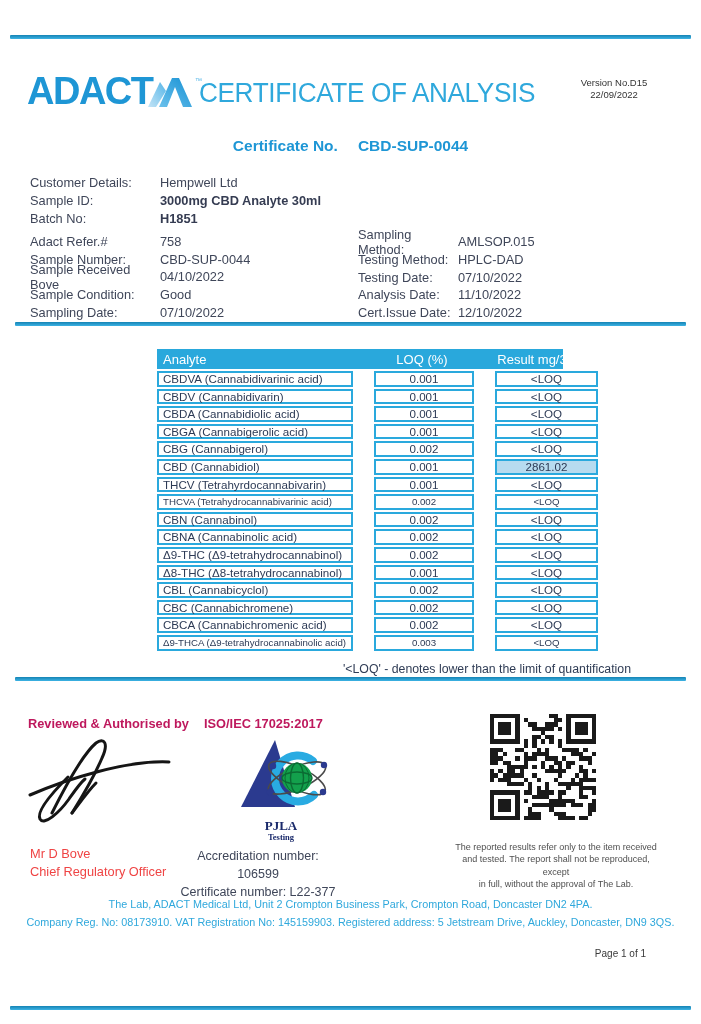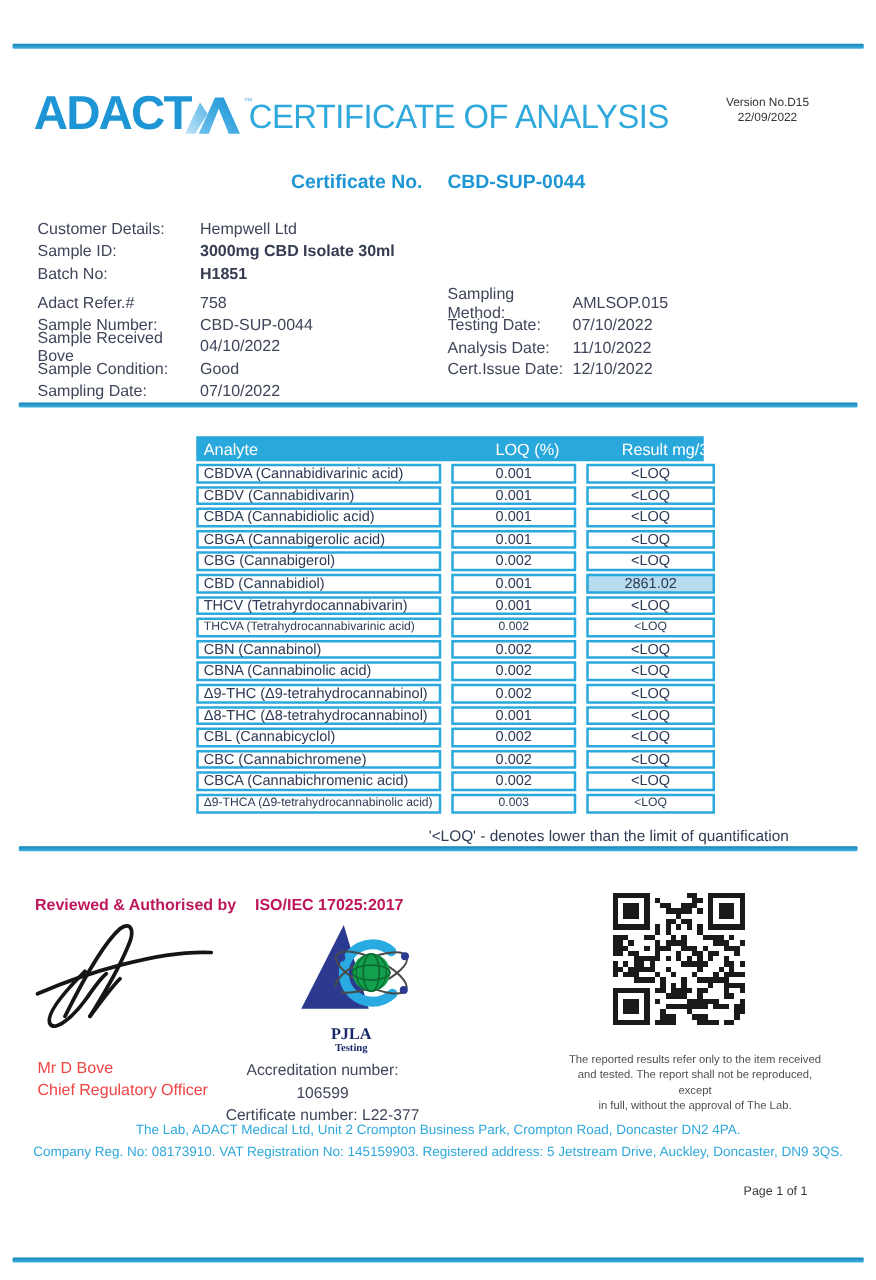--- a/index.html
+++ b/index.html
@@ -33,21 +33,21 @@
   .details-right .d-label{flex:0 0 100px;}
   .d-value.bold{font-weight:bold;color:#353c52;}
 
   
   .coa-table{left:157px;top:349px;width:406px;}
   .t-header{display:grid;grid-template-columns:196px 100px 103px;column-gap:19px;
             background:#29a8dc;height:20px;align-items:center;color:#fff;font-size:13px;}
   .t-header .h-analyte{padding-left:6px;}
   .t-header .h-center{text-align:center;}
   .t-body{display:grid;row-gap:2px;margin-top:2px;}
-  .t-row{display:grid;grid-template-columns:196px 100px 103px;column-gap:8px;}
+  .t-row{display:grid;grid-template-columns:196px 100px 103px;column-gap:21px;}
   .t-cell{border:2px solid #2aa9dd;height:15.6px;box-sizing:border-box;background:#fff;
           display:flex;align-items:center;font-size:11.6px;line-height:11.6px;color:#2c3a55;}
   .t-cell.analyte{padding-left:4px;}
   .t-cell.center{justify-content:center;}
   .t-row.small .t-cell{font-size:9.7px;}
   .t-cell.hl{background:#b7dbef;}
 
   .loq-note{right:70px;top:662px;font-size:12.3px;color:#2f3c55;}
 
   
@@ -99,21 +99,21 @@
   <span>CBD-SUP-0044</span>
 </div>
 
 <div class="abs details details-left">
     <div class="d-row">
       <div class="d-label">Customer Details:</div>
       <div class="d-value">Hempwell Ltd</div>
     </div>
     <div class="d-row">
       <div class="d-label">Sample ID:</div>
-      <div class="d-value bold">3000mg CBD Isolate 30ml</div>
+      <div class="d-value bold">3000mg CBD Analyte 30ml</div>
     </div>
     <div class="d-row">
       <div class="d-label">Batch No:</div>
       <div class="d-value bold">H1851</div>
     </div>
     <div class="d-row gap-before">
       <div class="d-label">Adact Refer.#</div>
       <div class="d-value">758</div>
     </div>
     <div class="d-row">
@@ -130,20 +130,24 @@
     </div>
     <div class="d-row">
       <div class="d-label">Sampling Date:</div>
       <div class="d-value">07/10/2022</div>
     </div>
   </div>
 <div class="abs details details-right">
     <div class="d-row">
       <div class="d-label">Sampling Method:</div>
       <div class="d-value">AMLSOP.015</div>
+    </div>
+    <div class="d-row">
+      <div class="d-label">Testing Method:</div>
+      <div class="d-value">HPLC-DAD</div>
     </div>
     <div class="d-row">
       <div class="d-label">Testing Date:</div>
       <div class="d-value">07/10/2022</div>
     </div>
     <div class="d-row">
       <div class="d-label">Analysis Date:</div>
       <div class="d-value">11/10/2022</div>
     </div>
     <div class="d-row">

